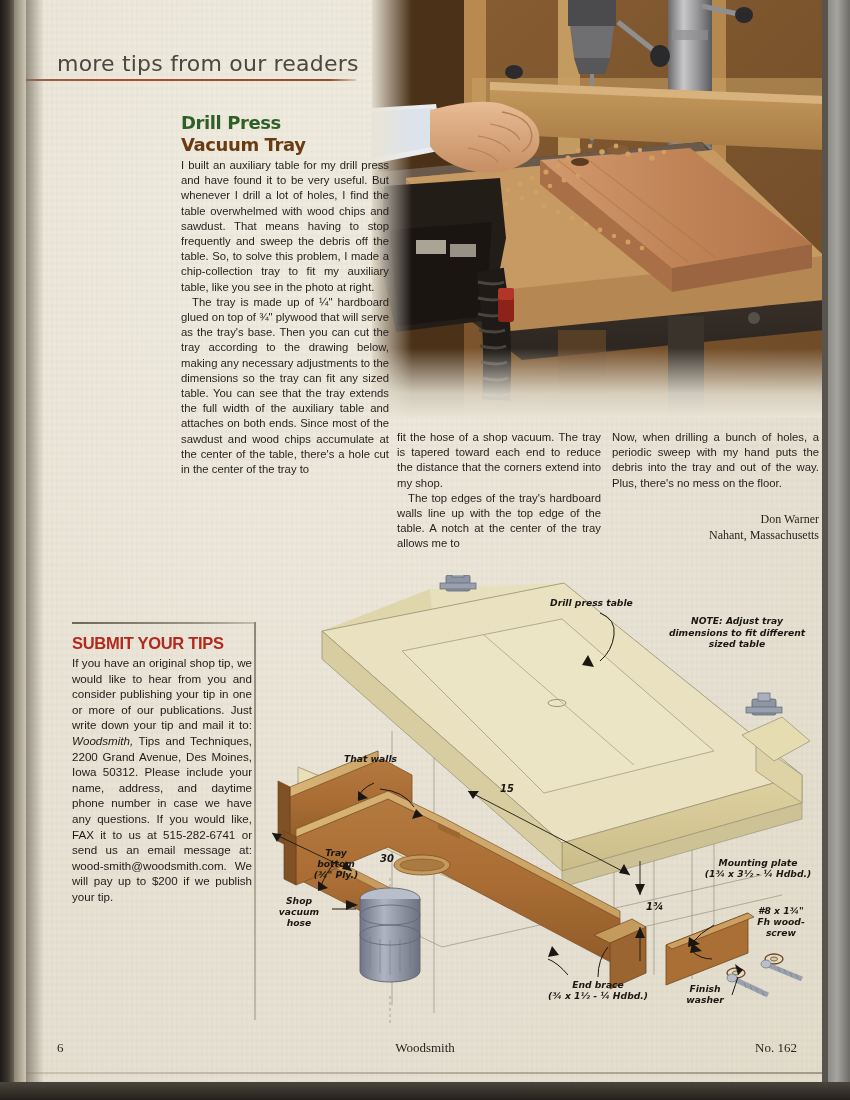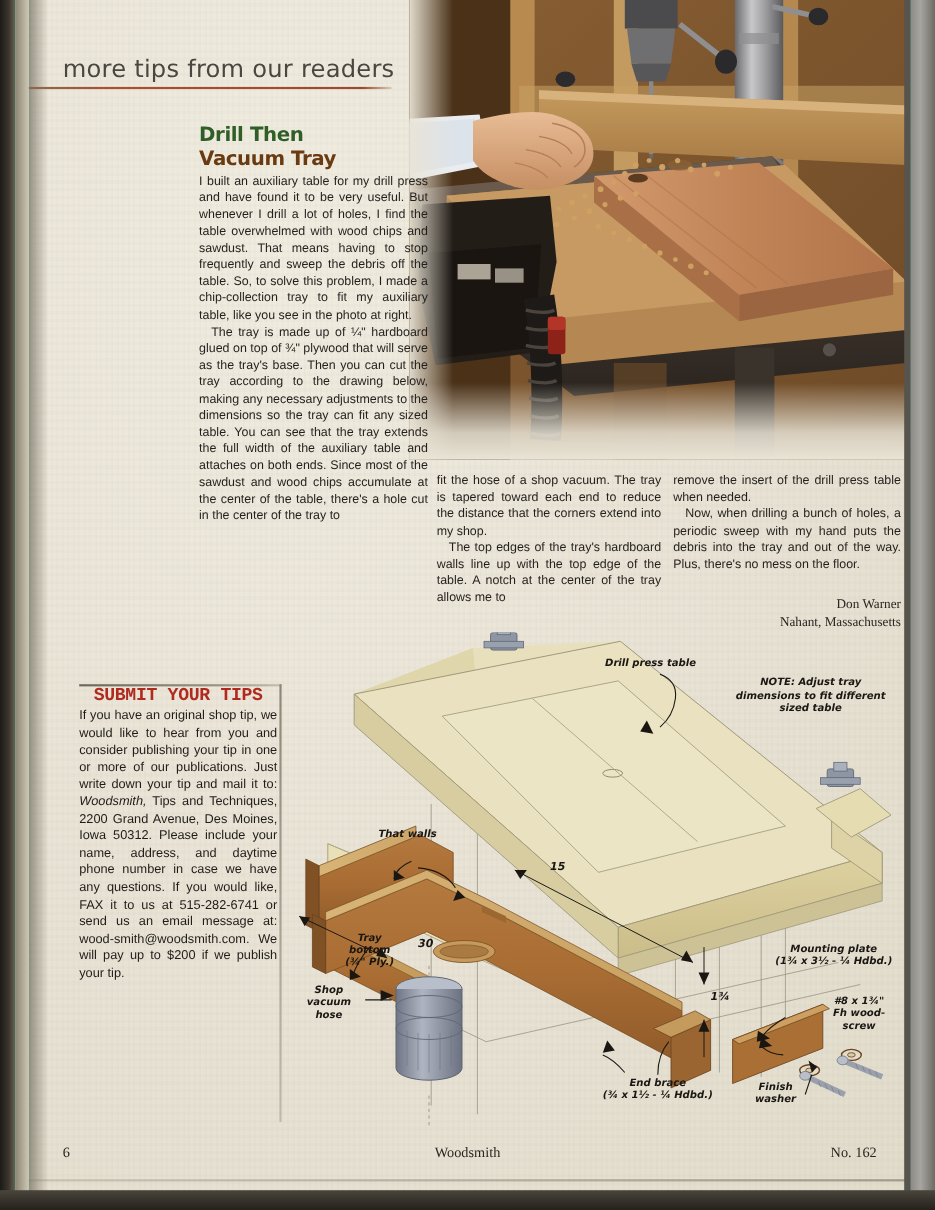--- a/index.html
+++ b/index.html
@@ -71,22 +71,22 @@
   .c3{left:586px;top:430px;width:207px;}
   .sig{margin-top:20px;text-align:right;font-family:"Liberation Serif",serif;
     font-size:12px;line-height:16px;color:#2a2420;}
 
   
   .sbox{position:absolute;left:46px;top:622px;width:180px;}
   .sbox-rule-top{position:absolute;left:46px;top:622px;width:184px;height:2px;
     background:linear-gradient(90deg,#6d6758,#9b9584 70%,#c5bfae);}
   .sbox-rule-right{position:absolute;left:228px;top:622px;width:2px;height:398px;
     background:linear-gradient(180deg,#8d8777,#c0baa9);}
-  .sbox-title{font-family:Liberation Mono, monospace;font-weight:bold;font-size:16.5px;
-    color:#b02a1e;letter-spacing:-.3px;margin:0 0 2px 0;text-align:center;}
+  .sbox-title{font-family:Liberation Sans, sans-serif;font-weight:bold;font-size:16.5px;
+    color:#b02a1e;letter-spacing:-.3px;margin:12px 0 2px 0;}
   .sbox-body{font-size:11.6px;line-height:15.6px;text-align:justify;color:#1f1b18;}
   .sbox-body i{font-style:italic;}
 
   
   .diagram{position:absolute;left:236px;top:575px;width:562px;height:450px;}
   .dlabel{position:absolute;font-family:"DejaVu Sans",sans-serif;font-style:italic;
     font-weight:bold;font-size:9.2px;color:#1a1713;line-height:11px;white-space:pre-line;}
   .dlabel.c{text-align:center;}
   .dnote{position:absolute;font-family:"DejaVu Sans",sans-serif;font-style:italic;
     font-weight:bold;font-size:9.2px;color:#1a1713;line-height:11.5px;text-align:center;}
@@ -268,35 +268,34 @@
       </svg>
       <div class="photo-fade"></div>
       <div class="photo-fade-l"></div>
     </div>
 
     <div class="hdr">
       <div class="hdr-title">more tips from our readers</div>
     </div>
     <div class="hdr-rule"></div>
 
-    <div class="art-h1">Drill Then</div>
+    <div class="art-h1">Drill Press</div>
     <div class="art-h2">Vacuum Tray</div>
 
     <div class="col c1">
       <p>I built an auxiliary table for my drill press and have found it to be very useful. But whenever I drill a lot of holes, I find the table overwhelmed with wood chips and sawdust. That means having to stop frequently and sweep the debris off the table. So, to solve this problem, I made a chip-collection tray to fit my auxiliary table, like you see in the photo at right.</p>
       <p>The tray is made up of ¼" hardboard glued on top of ¾" plywood that will serve as the tray's base. Then you can cut the tray according to the drawing below, making any necessary adjustments to the dimensions so the tray can fit any sized table. You can see that the tray extends the full width of the auxiliary table and attaches on both ends. Since most of the sawdust and wood chips accumulate at the center of the table, there's a hole cut in the center of the tray to</p>
     </div>
 
     <div class="col c2">
       <p>fit the hose of a shop vacuum. The tray is tapered toward each end to reduce the distance that the corners extend into my shop.</p>
       <p>The top edges of the tray's hardboard walls line up with the top edge of the table. A notch at the center of the tray allows me to</p>
     </div>
 
     <div class="col c3">
-      <p>remove the insert of the drill press table when needed.</p>
       <p>Now, when drilling a bunch of holes, a periodic sweep with my hand puts the debris into the tray and out of the way. Plus, there's no mess on the floor.</p>
       <div class="sig">
         <div>Don Warner</div>
         <div>Nahant, Massachusetts</div>
       </div>
     </div>
 
     <div class="sbox-rule-top"></div>
     <div class="sbox-rule-right"></div>
     <div class="sbox">

